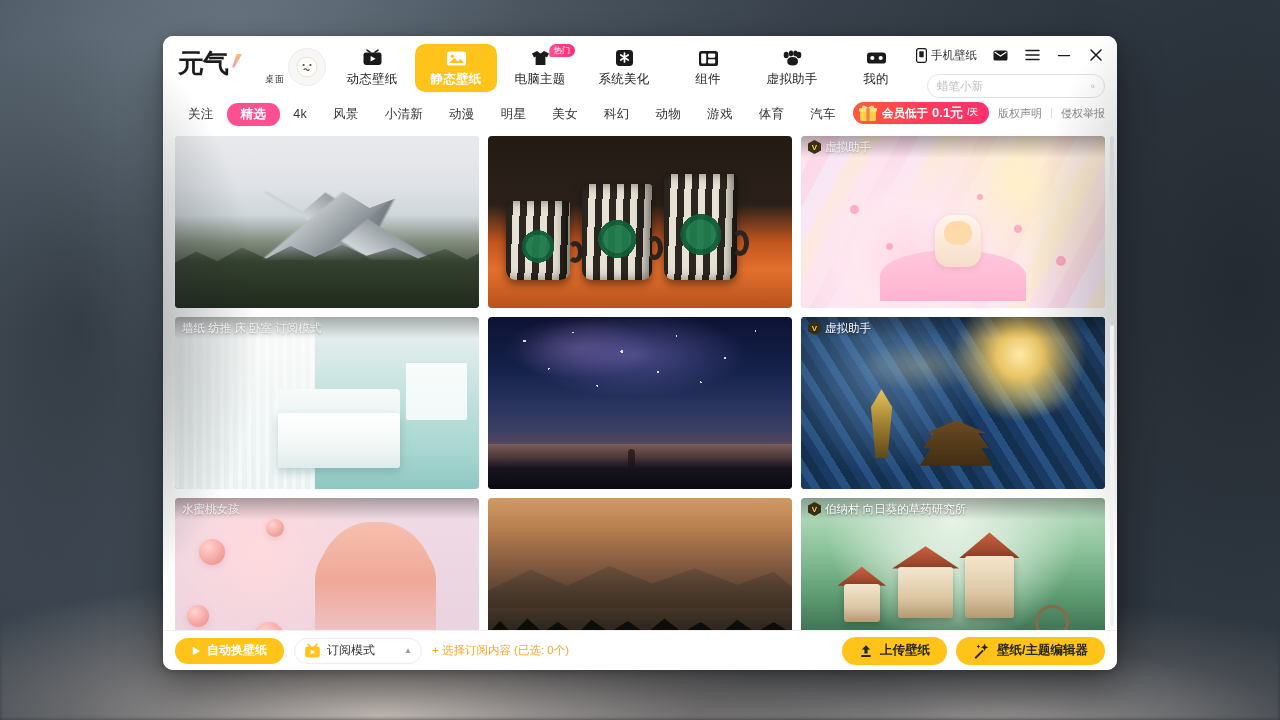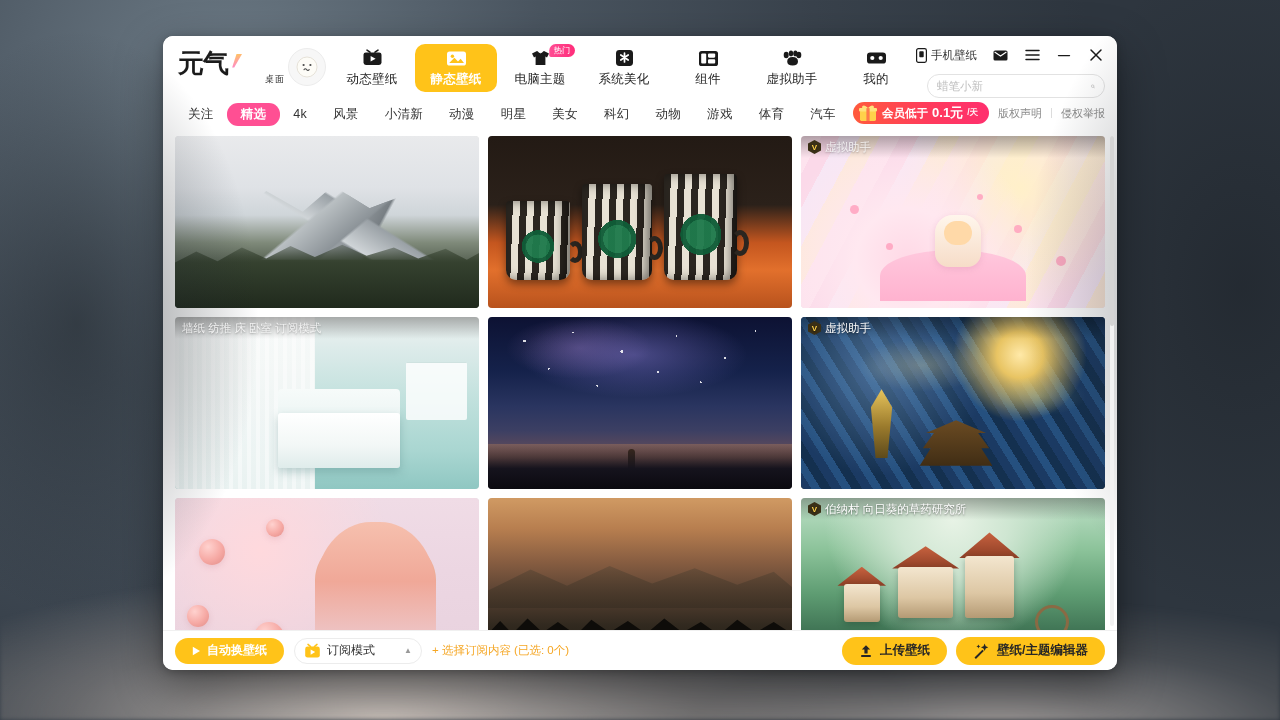--- a/index.html
+++ b/index.html
@@ -633,20 +633,23 @@
         <div class="card">
           <div class="art art-peach">
             <div class="hair"></div>
               <div class="girl"></div>
             <div class="pch" style="left:8%;top:24%;width:26px;height:26px"></div>
             <div class="pch" style="left:4%;top:62%;width:22px;height:22px"></div>
             <div class="pch" style="left:30%;top:12%;width:18px;height:18px"></div>
             <div class="pch" style="left:26%;top:72%;width:30px;height:30px"></div>
 
           </div>
+          <div class="card-title dim">
+            <span>水蜜桃女孩</span>
+          </div>
         </div>
 
         <div class="card">
           <div class="art art-sunset"></div>
         </div>
 
         <div class="card">
           <div class="art art-village">
             <div class="roof" style="left:30%;top:28%;width:22%;height:13%"></div>
             <div class="house" style="left:32%;top:40%;width:18%;height:30%"></div>

